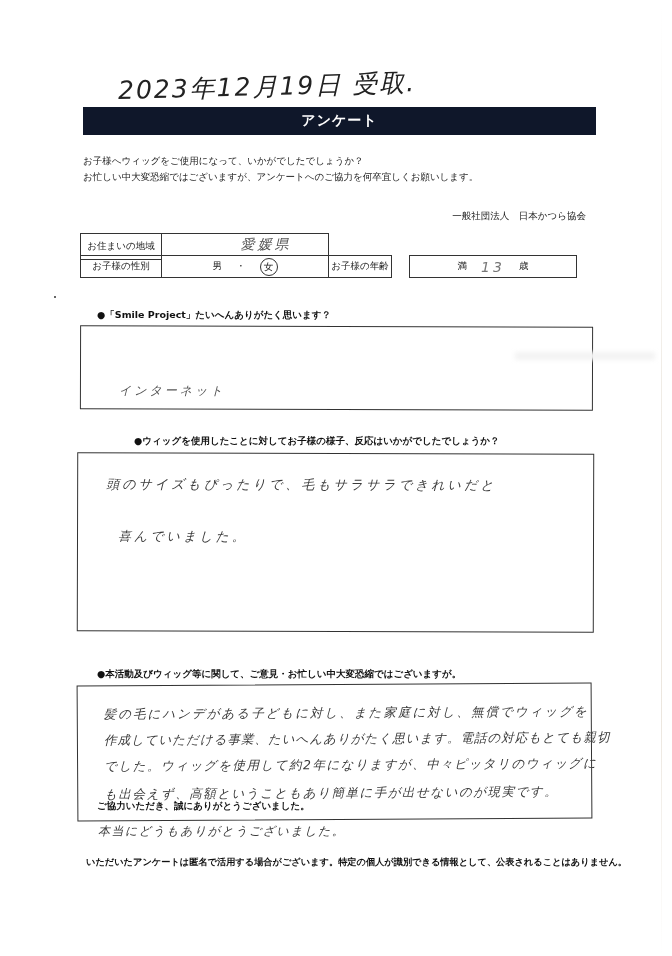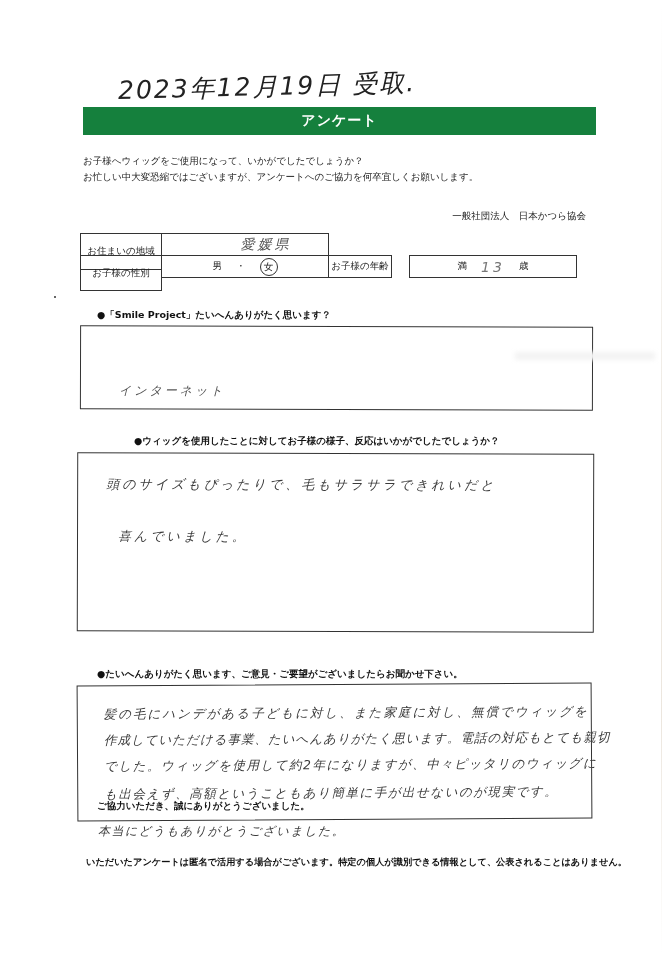--- a/index.html
+++ b/index.html
@@ -11,21 +11,21 @@
     position: absolute; right: 10px; top: 0; width: 1px; height: 956px;
     background: linear-gradient(#ffffff, #f0ece6 40%, #ece6de 75%, #ffffff);
   }
   .hand {
     font-family: "DejaVu Sans", sans-serif; font-weight: 300; color: #3a3a3a;
     font-style: italic; letter-spacing: 3px; position: absolute; white-space: nowrap;
   }
   .date-stamp { left: 118px; top: 70px; font-size: 25px; color: #222; letter-spacing: 2px; transform: rotate(-1.5deg); }
   .banner {
     position: absolute; left: 83px; top: 107px; width: 513px; height: 28px;
-    background: #15803d;
+    background: #0f172a;
     display: flex; align-items: flex-end; justify-content: center;
   }
   .banner span { color: #ffffff; font-weight: bold; font-size: 14px; padding-bottom: 5px; letter-spacing: 1px; }
   .intro { position: absolute; left: 83px; top: 153px; font-size: 9.5px; line-height: 15.5px; color: #222; }
   .org { position: absolute; right: 86px; top: 210px; font-size: 9.5px; color: #222; }
   .tbl-cell { position: absolute; border: 1px solid #333; box-sizing: border-box; font-size: 9.5px;
     display: flex; align-items: center; justify-content: center; color: #222; }
   .q-label { position: absolute; left: 97px; font-size: 9.5px; font-weight: bold; color: #111; }
   .box { position: absolute; border: 1.5px solid #333; box-sizing: border-box; background: #fff; }
   .answer { font-size: 13px; }
@@ -46,25 +46,25 @@
 <div class="banner">
   <span>アンケート</span>
 </div>
 
 <div class="intro">
   <div>お子様へウィッグをご使用になって、いかがでしたでしょうか？</div>
   <div>お忙しい中大変恐縮ではございますが、アンケートへのご協力を何卒宜しくお願いします。</div>
 </div>
 <div class="org">一般社団法人　日本かつら協会</div>
 
-<div class="tbl-cell" style="left:80px;top:233px;width:82px;height:37px;">お住まいの地域</div>
+<div class="tbl-cell" style="left:80px;top:233px;width:82px;height:27px;">お住まいの地域</div>
 <div class="tbl-cell" style="left:161px;top:233px;width:168px;height:23px;justify-content:center;padding-left:42px;">
   <span class="hand" style="position:static;font-size:14px;color:#555;">愛媛県</span>
 </div>
-<div class="tbl-cell" style="left:80px;top:255px;width:82px;height:36px;">お子様の性別</div>
+<div class="tbl-cell" style="left:80px;top:255px;width:82px;height:23px;">お子様の性別</div>
 <div class="tbl-cell" style="left:161px;top:255px;width:168px;height:23px;gap:14px;">
   <span>男</span>
   <span>・</span>
   <span class="circle">女</span>
 </div>
 <div class="tbl-cell" style="left:328px;top:255px;width:64px;height:23px;">お子様の年齢</div>
 <div class="tbl-cell" style="left:409px;top:255px;width:168px;height:23px;gap:14px;">
   <span>満</span>
   <span class="hand" style="position:static;font-size:14px;color:#777;">13</span>
   <span>歳</span>
@@ -75,21 +75,21 @@
   <div class="hand answer" style="left:38px;top:56px;font-size:12px;color:#555;">インターネット</div>
 </div>
 <div class="ghost"></div>
 
 <div class="q-label" style="top:435px;margin-left:37px;">●ウィッグを使用したことに対してお子様の様子、反応はいかがでしたでしょうか？</div>
 <div class="box" style="left:77px;top:453px;width:517px;height:179px;transform:rotate(0.15deg);">
   <div class="hand answer" style="left:28px;top:22px;">頭のサイズもぴったりで、毛もサラサラできれいだと</div>
   <div class="hand answer" style="left:28px;top:74px;margin-left:12px;">喜んでいました。</div>
 </div>
 
-<div class="q-label" style="top:668px;">●たいへんありがたく思います、ご意見・ご要望がございましたらお聞かせ下さい。</div>
+<div class="q-label" style="top:668px;">●本活動及びウィッグ等に関して、ご意見・お忙しい中大変恐縮ではございますが。</div>
 <div class="box" style="left:77px;top:684px;width:515px;height:136px;transform:rotate(-0.35deg);">
   <div class="hand answer" style="left:26px;top:20px;font-size:12.5px;letter-spacing:2px;">髪の毛にハンデがある子どもに対し、また家庭に対し、無償でウィッグを</div>
   <div class="hand answer" style="left:26px;top:46px;font-size:12.5px;letter-spacing:1px;">作成していただける事業、たいへんありがたく思います。電話の対応もとても親切</div>
   <div class="hand answer" style="left:26px;top:72px;font-size:12.5px;letter-spacing:1.5px;">でした。ウィッグを使用して約2年になりますが、中々ピッタリのウィッグに</div>
   <div class="hand answer" style="left:26px;top:100px;font-size:12.5px;letter-spacing:1.5px;">も出会えず、高額ということもあり簡単に手が出せないのが現実です。</div>
 </div>
 <div class="hand" style="left:98px;top:823px;font-size:12px;letter-spacing:1.5px;">本当にどうもありがとうございました。</div>
 
 <div class="closing" style="top:800px;">ご協力いただき、誠にありがとうございました。</div>
 <div class="closing" style="top:856px;left:86px;font-size:9.2px;">いただいたアンケートは匿名で活用する場合がございます。特定の個人が識別できる情報として、公表されることはありません。</div>

